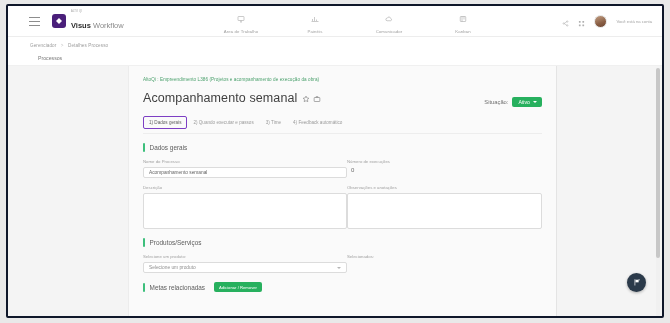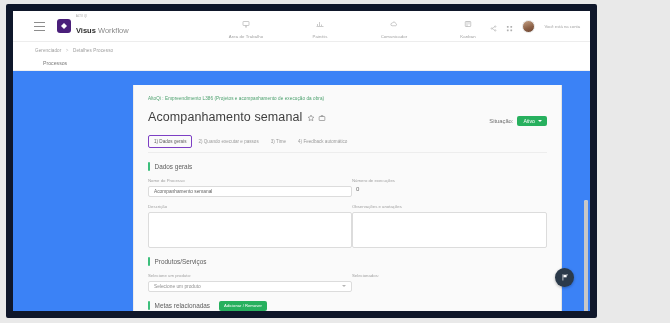--- a/index.html
+++ b/index.html
@@ -10,23 +10,23 @@
     overflow: hidden;
   }
   #app {
     position: relative;
     width: 670px; height: 323px;
     background: #e9e9e9;
     padding: 4px 6px 5px 6px;
   }
   .browser {
     position: relative;
-    width: 591px; height: 314px;
+    width: 658px; height: 314px;
     background: #ffffff;
-    border: 7px solid #0f172a;
+    border: 2px solid #0f172a;
     border-radius: 2px;
     overflow: hidden;
   }
 
   
   .topbar {
     position: relative;
     height: 31px;
     background: #ffffff;
     border-bottom: 1px solid #ededed;
@@ -108,23 +108,22 @@
   .crumb .sep { color: #c3c3c3; margin: 0 3px; }
   .sidelabel {
     position: absolute; left: 30px; top: 18px;
     font-size: 5.2px; color: #7a7a7a;
   }
 
   
   .bodyregion {
     position: relative;
     height: 253px;
-    background: #3b82f6;
+    background: #701a75;
     display: flex;
-    align-items: center;
   }
   .leftrail { width: 120px; background: #f4f4f4; }
   .content {
     position: relative;
     width: 429px;
     background: #fafafa;
     border-left: 1px solid #ececec;
     border-right: 1px solid #e4e4e4;
     padding: 0 14px;
     overflow: hidden;

